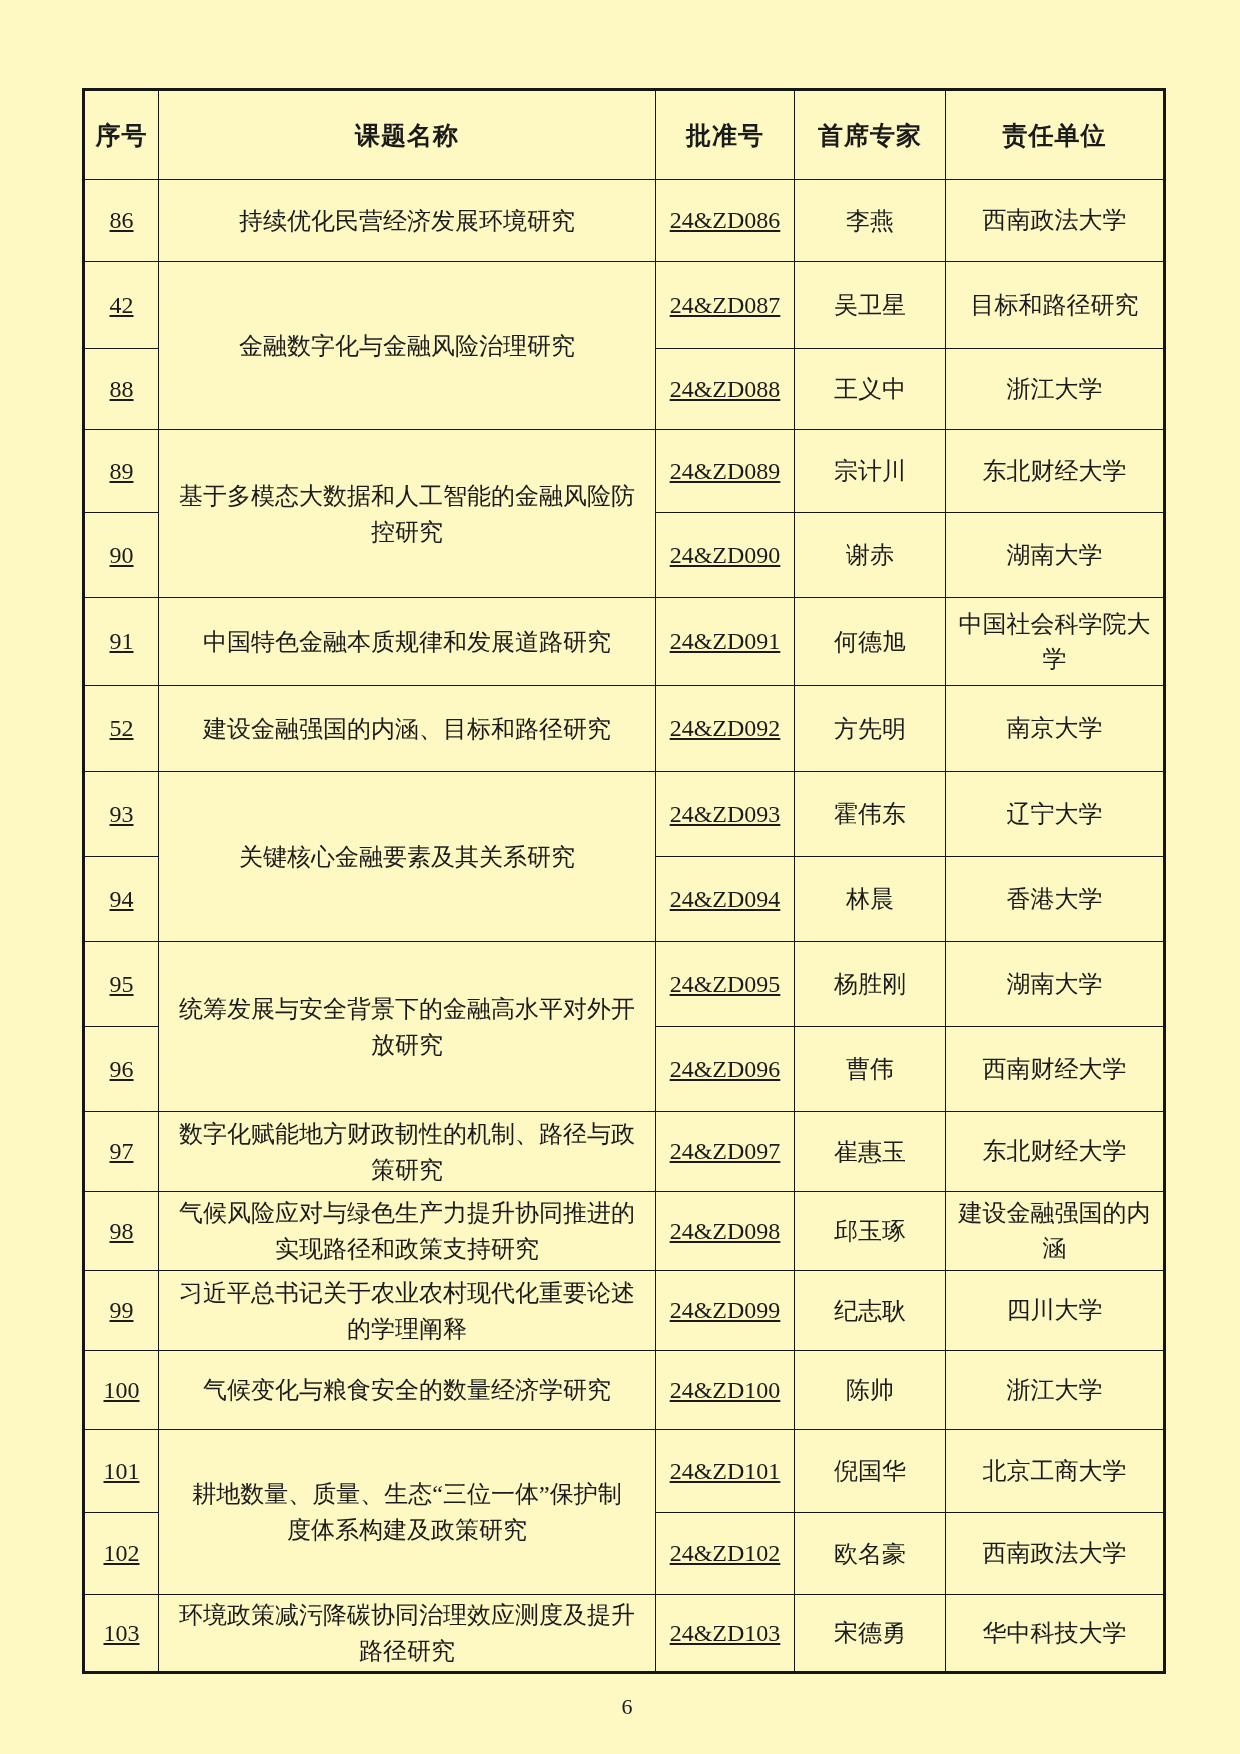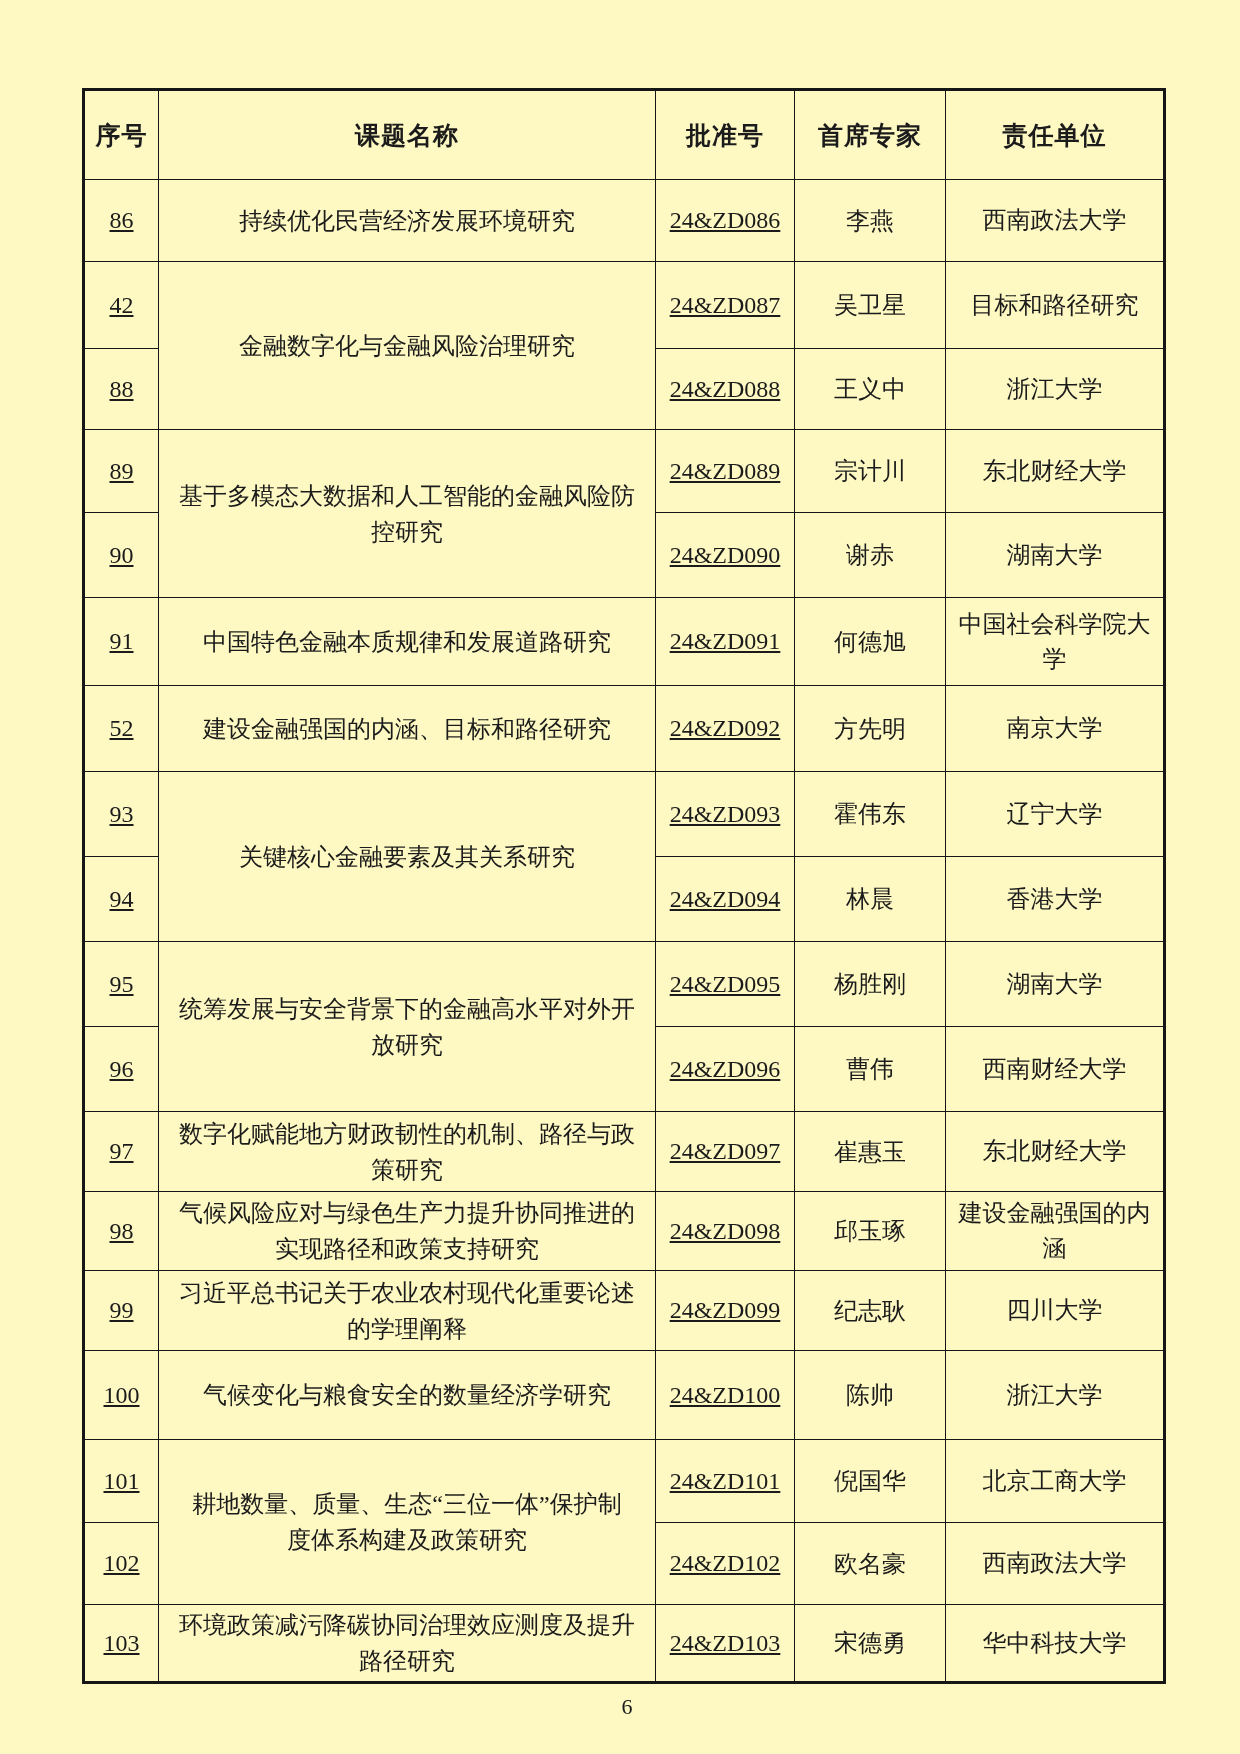--- a/index.html
+++ b/index.html
@@ -174,21 +174,21 @@
         <td class="c-unit">建设金融强国的内涵</td>
       </tr>
       <tr style="height:80px">
         <td class="c-no">99</td>
         <td class="c-title">习近平总书记关于农业农村现代化重要论述
 的学理阐释</td>
         <td class="c-app">24&amp;ZD099</td>
         <td class="c-exp">纪志耿</td>
         <td class="c-unit">四川大学</td>
       </tr>
-      <tr style="height:89px">
+      <tr style="height:79px">
         <td class="c-no">100</td>
         <td class="c-title">气候变化与粮食安全的数量经济学研究</td>
         <td class="c-app">24&amp;ZD100</td>
         <td class="c-exp">陈帅</td>
         <td class="c-unit">浙江大学</td>
       </tr>
       <tr style="height:83px">
         <td class="c-no">101</td>
         <td class="c-title" rowspan="2">耕地数量、质量、生态“三位一体”保护制
 度体系构建及政策研究</td>

